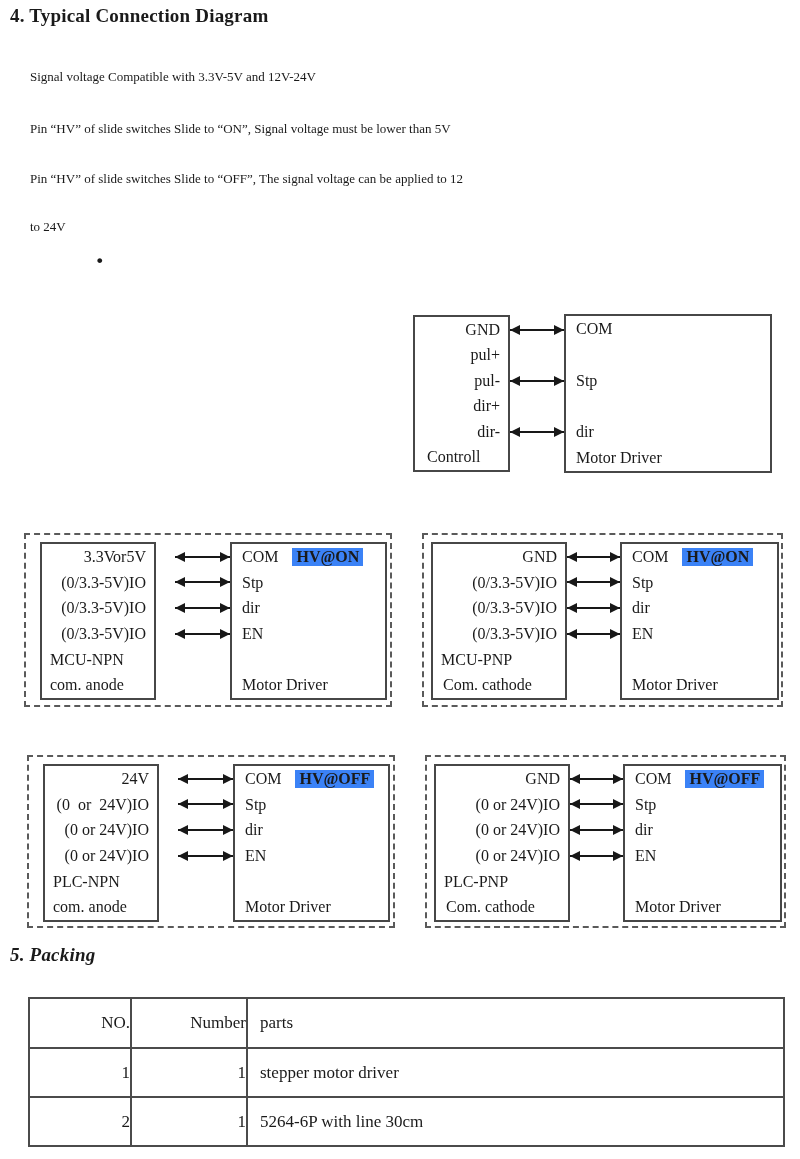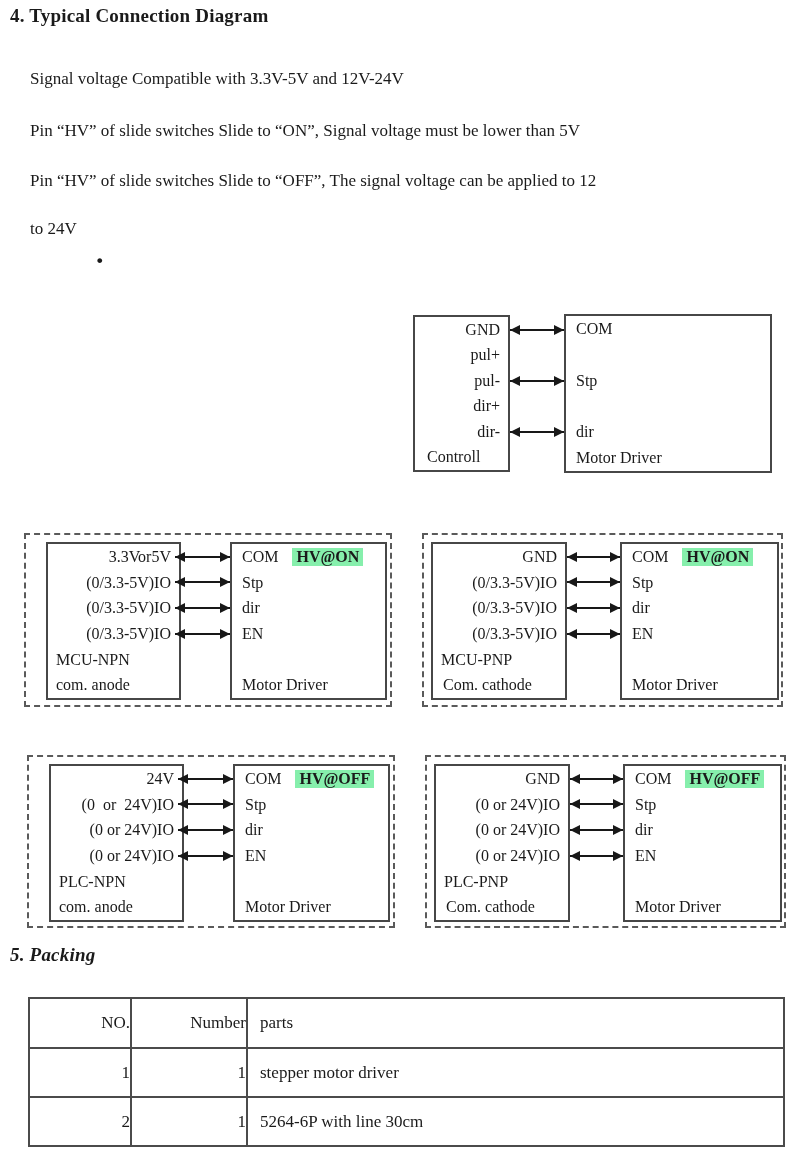--- a/index.html
+++ b/index.html
@@ -4,34 +4,34 @@
 <style>
   html,body{margin:0;padding:0;background:#e8e8e8;}
   .page{
     position:relative;width:800px;height:1159px;background:#ffffff;
     font-family:"Liberation Serif","DejaVu Serif",serif;color:#1a1a1a;
     overflow:hidden;margin:0 auto;
   }
   .h-title{position:absolute;font-size:19px;font-weight:bold;letter-spacing:0.2px;}
   .h4{left:10px;top:5px;}
   .h5{left:10px;top:944px;font-style:italic;}
-  .pline{position:absolute;left:30px;font-size:17px;white-space:pre;}
+  .pline{position:absolute;left:30px;font-size:13px;white-space:pre;}
   .stray-dot{position:absolute;left:96px;top:238px;font-size:30px;font-weight:bold;line-height:1;}
 
   
   .diag{position:absolute;}
   .dbox{
     position:absolute;border:2px solid #474747;background:#fff;
     display:flex;flex-direction:column;box-sizing:border-box;font-size:16px;
   }
   .row{flex:1;display:flex;align-items:center;white-space:pre;text-align:right;}
   .row.pin{justify-content:flex-end;padding-right:8px;}
   .row.dev{padding-left:8px;}
   .row.rpin{padding-left:10px;}
-  .badge{margin-left:14px;background:#86efac;font-weight:bold;padding:0 4px;}
+  .badge{margin-left:14px;background:#3b82f6;font-weight:bold;padding:0 4px;}
 
   .darrow{position:absolute;height:2px;background:#181818;}
   .darrow::before,.darrow::after{
     content:"";position:absolute;top:-4px;width:0;height:0;
     border-top:5px solid transparent;border-bottom:5px solid transparent;
   }
   .darrow::before{left:0;border-right:10px solid #181818;}
   .darrow::after{right:0;border-left:10px solid #181818;}
 
   
@@ -40,21 +40,21 @@
   .ctrl .lbox .dev{padding-left:12px;}
   .ctrl .rbox{left:154px;top:4px;width:208px;height:159px;}
   .ctrl .darrow{left:100px;width:54px;}
 
   
   .cdiag{position:absolute;border:2px dashed #5a5a5a;box-sizing:border-box;}
   .cd-a{left:24px;top:533px;width:368px;height:174px;}
   .cd-b{left:422px;top:533px;width:361px;height:174px;}
   .cd-c{left:27px;top:755px;width:368px;height:173px;}
   .cd-d{left:425px;top:755px;width:361px;height:173px;}
-  .cdiag .lbox{left:20px;top:7px;width:135px;height:158px;}
+  .cdiag .lbox{left:14px;top:7px;width:116px;height:158px;}
   .cdiag .rbox{left:204px;top:7px;width:157px;height:158px;}
   .cdiag .darrow{left:149px;width:55px;}
   .cdiag.shift .lbox{left:7px;width:136px;}
   .cdiag.shift .rbox{left:196px;width:159px;}
   .cdiag.shift .darrow{left:143px;width:53px;}
 
   
   .ptable{
     position:absolute;left:28px;top:997px;width:757px;
     border-collapse:collapse;font-size:17px;table-layout:fixed;

